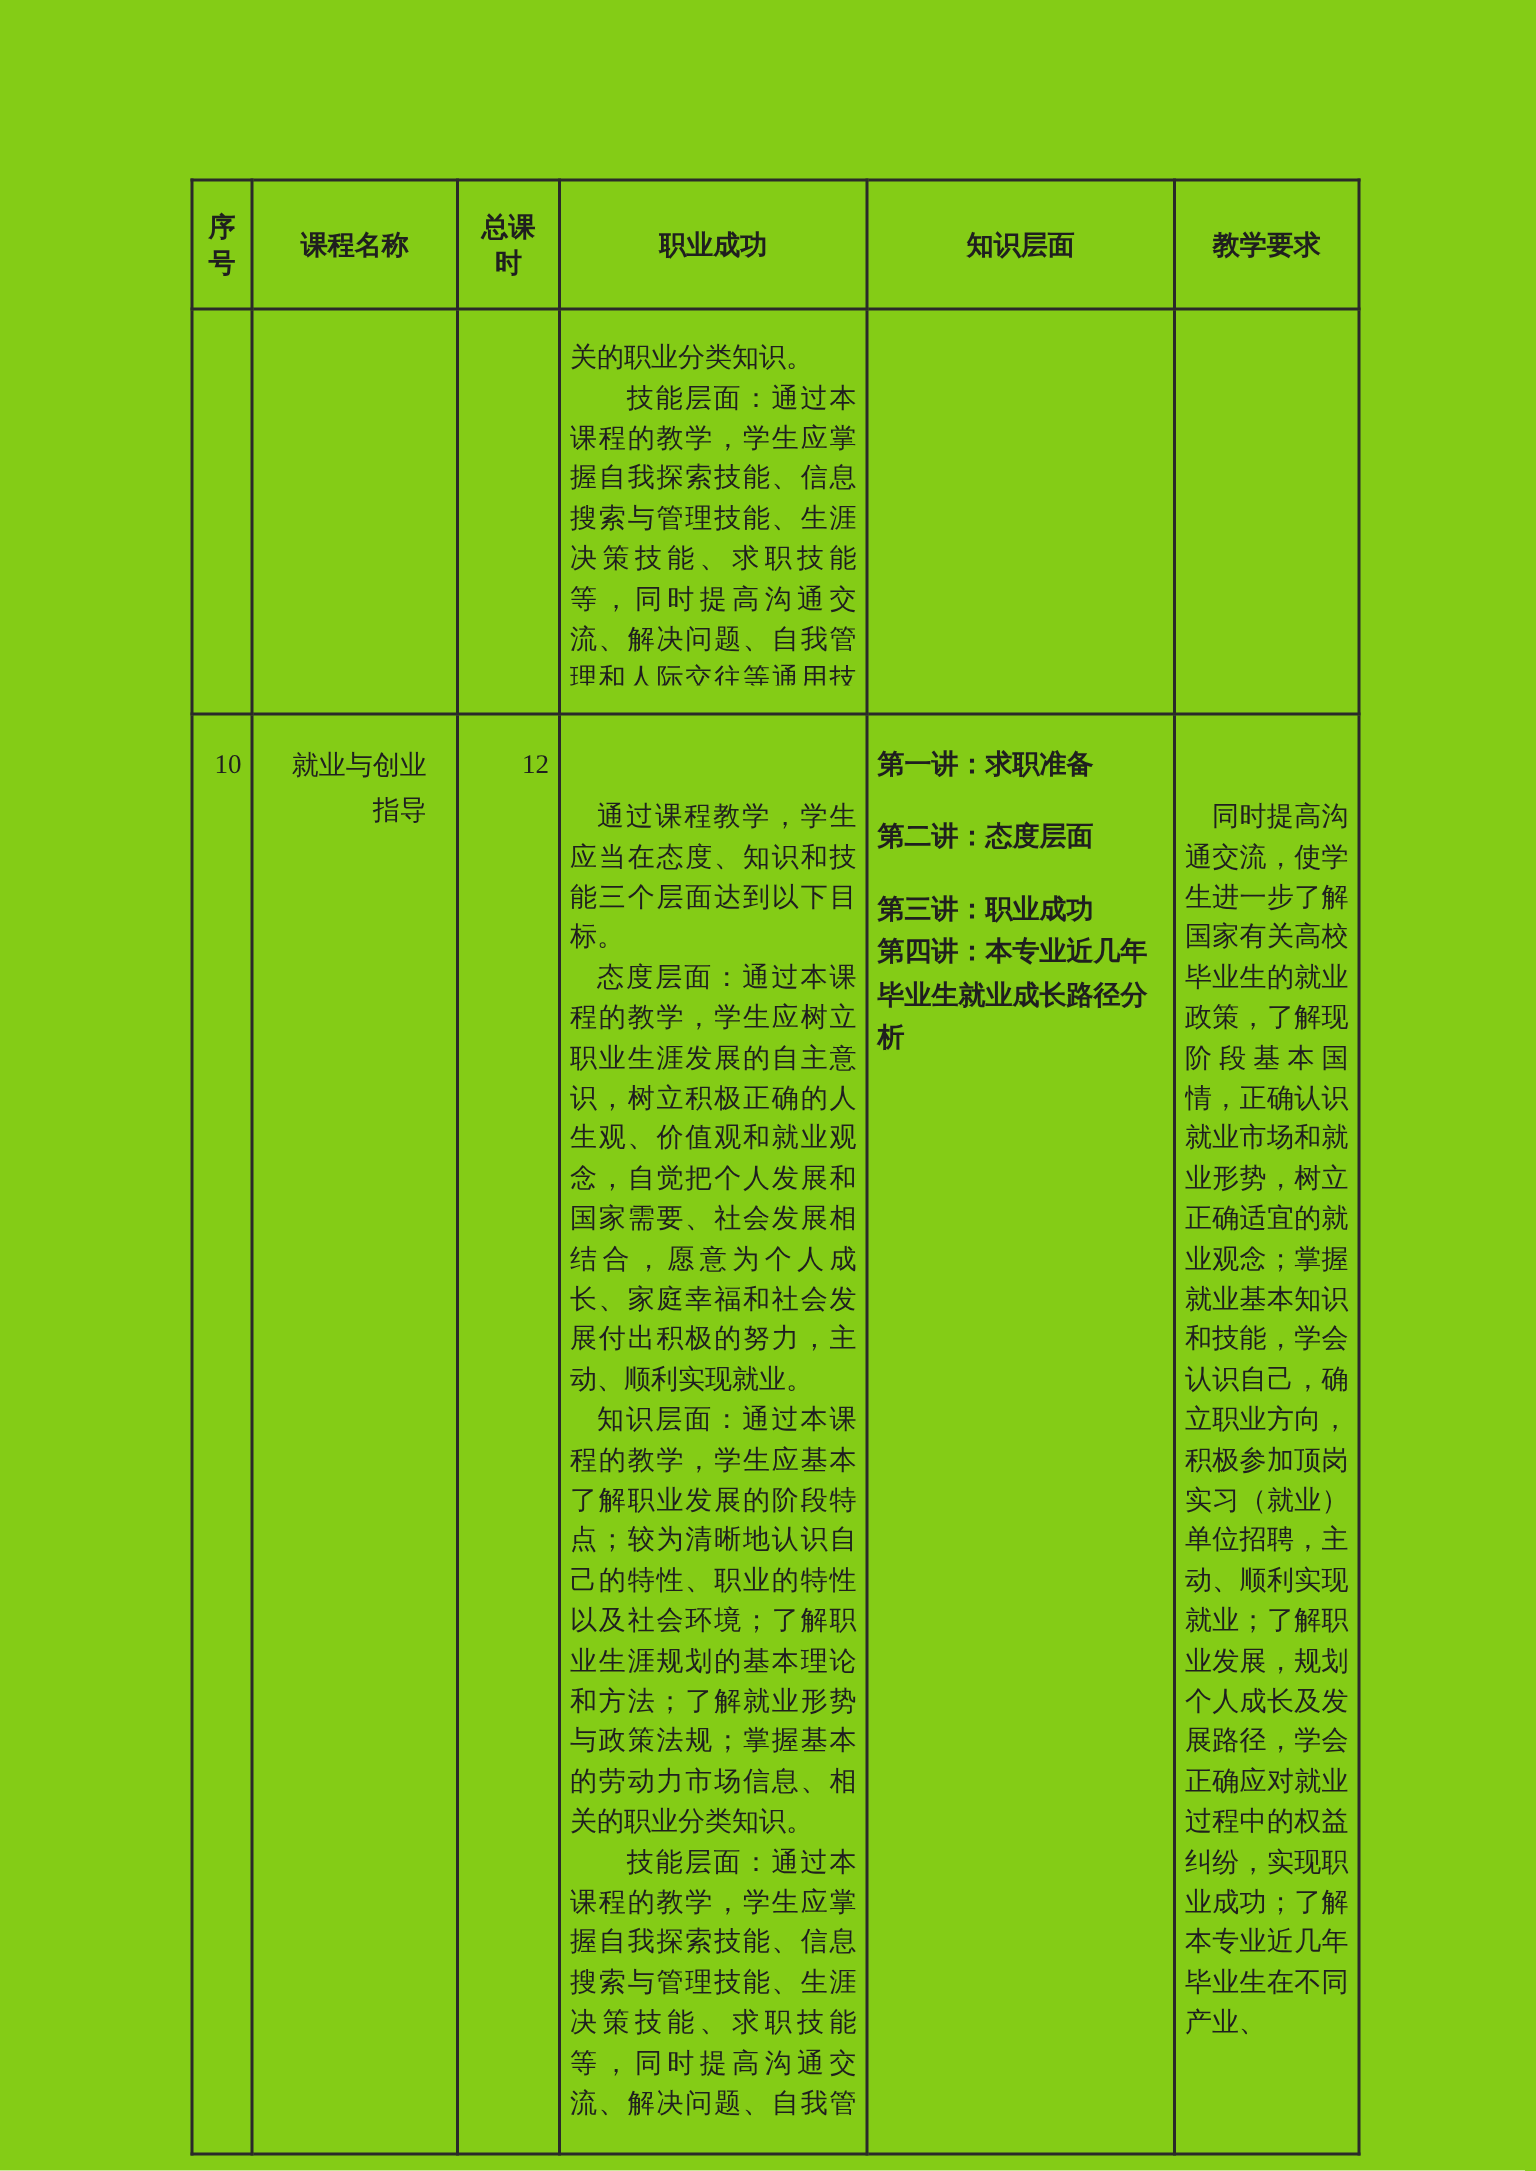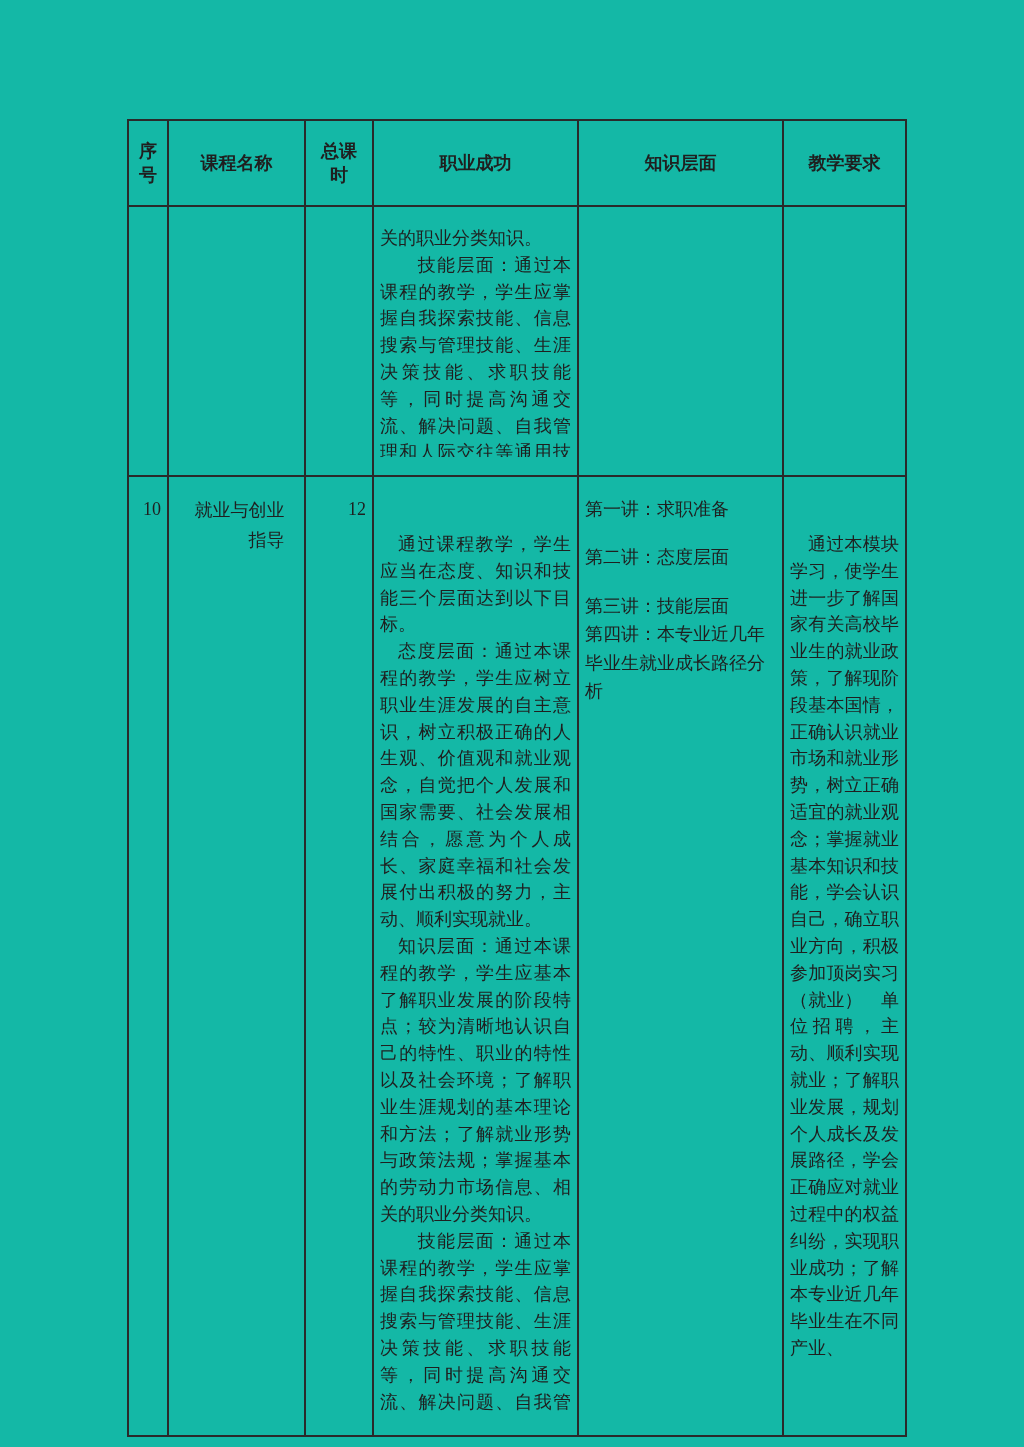--- a/index.html
+++ b/index.html
@@ -1,17 +1,17 @@
 <!DOCTYPE html>
 <html><head>
 <meta charset="utf-8">
 <style>
   html,body { margin:0; padding:0; background:#ffffff; }
   .page {
-    position:relative; width:1024px; height:1447px; background:#14b8a6;
+    position:relative; width:1024px; height:1447px; background:#84cc16;
     font-family:"Liberation Serif","DejaVu Serif",serif; color:#1f1f1f;
     overflow:hidden;
   }
   table.doc-table {
     position:absolute; left:127px; top:119px; width:778px;
     border-collapse:collapse; table-layout:fixed;
   }
   .doc-table th, .doc-table td {
     border:2px solid #2a2a2a; padding:18px 6px; vertical-align:top;
     overflow:hidden;
@@ -32,21 +32,21 @@
     text-align:justify; text-justify:inter-character;
   }
   .clip-sm { max-height:232px; overflow:hidden; }
   .clip-lg { max-height:886px; overflow:hidden;margin-top:36px; }
   .cell-mid {
     text-align:right; vertical-align:middle; font-size:18px; line-height:28px;
   }
   .name-inner { width:96px; margin:0 auto; line-height:30px; }
   .cell-content { vertical-align:middle; }
   .cell-content p {
-    margin:0; font-size:18px; line-height:28.4px; text-align:left;
+    margin:0; font-size:18px; line-height:28.4px; text-align:left;font-weight:bold;
   }
   .cell-content p:nth-child(1), .cell-content p:nth-child(2) { margin-bottom:20px; }
   .ind-0 { text-indent:0; }
   .ind-1 { text-indent:1em; }
   .ind-2 { text-indent:2.1em; }
 </style>
 </head>
 <body>
 
 <div class="page">
@@ -105,24 +105,24 @@
           <div class="clip-lg">
               <p class="ind-1">通过课程教学，学生应当在态度、知识和技能三个层面达到以下目标。</p>
               <p class="ind-1">态度层面：通过本课程的教学，学生应树立职业生涯发展的自主意识，树立积极正确的人生观、价值观和就业观念，自觉把个人发展和国家需要、社会发展相结合，愿意为个人成长、家庭幸福和社会发展付出积极的努力，主动、顺利实现就业。</p>
               <p class="ind-1">知识层面：通过本课程的教学，学生应基本了解职业发展的阶段特点；较为清晰地认识自己的特性、职业的特性以及社会环境；了解职业生涯规划的基本理论和方法；了解就业形势与政策法规；掌握基本的劳动力市场信息、相关的职业分类知识。</p>
               <p class="ind-2">技能层面：通过本课程的教学，学生应掌握自我探索技能、信息搜索与管理技能、生涯决策技能、求职技能等，同时提高沟通交流、解决问题、自我管理和人</p>
             </div>
         </td>
         <td class="cell-content">
             <p class="ind-0">第一讲：求职准备</p>
             <p class="ind-0">第二讲：态度层面</p>
-            <p class="ind-0">第三讲：技能层面</p>
+            <p class="ind-0">第三讲：职业成功</p>
             <p class="ind-0">第四讲：本专业近几年毕业生就业成长路径分析</p>
           </td>
         <td class="cell-para">
           <div class="clip-lg">
-              <p class="ind-1">通过本模块学习，使学生进一步了解国家有关高校毕业生的就业政策，了解现阶段基本国情，正确认识就业市场和就业形势，树立正确适宜的就业观念；掌握就业基本知识和技能，学会认识自己，确立职业方向，积极参加顶岗实习（就业）　单位招聘，主动、顺利实现就业；了解职业发展，规划个人成长及发展路径，学会正确应对就业过程中的权益纠纷，实现职业成功；了解本专业近几年毕业生在不同产业、</p>
+              <p class="ind-1">同时提高沟通交流，使学生进一步了解国家有关高校毕业生的就业政策，了解现阶段基本国情，正确认识就业市场和就业形势，树立正确适宜的就业观念；掌握就业基本知识和技能，学会认识自己，确立职业方向，积极参加顶岗实习（就业）　单位招聘，主动、顺利实现就业；了解职业发展，规划个人成长及发展路径，学会正确应对就业过程中的权益纠纷，实现职业成功；了解本专业近几年毕业生在不同产业、</p>
             </div>
         </td>
       </tr>
     </tbody>
   </table>
 </div>
 
 </body></html>

